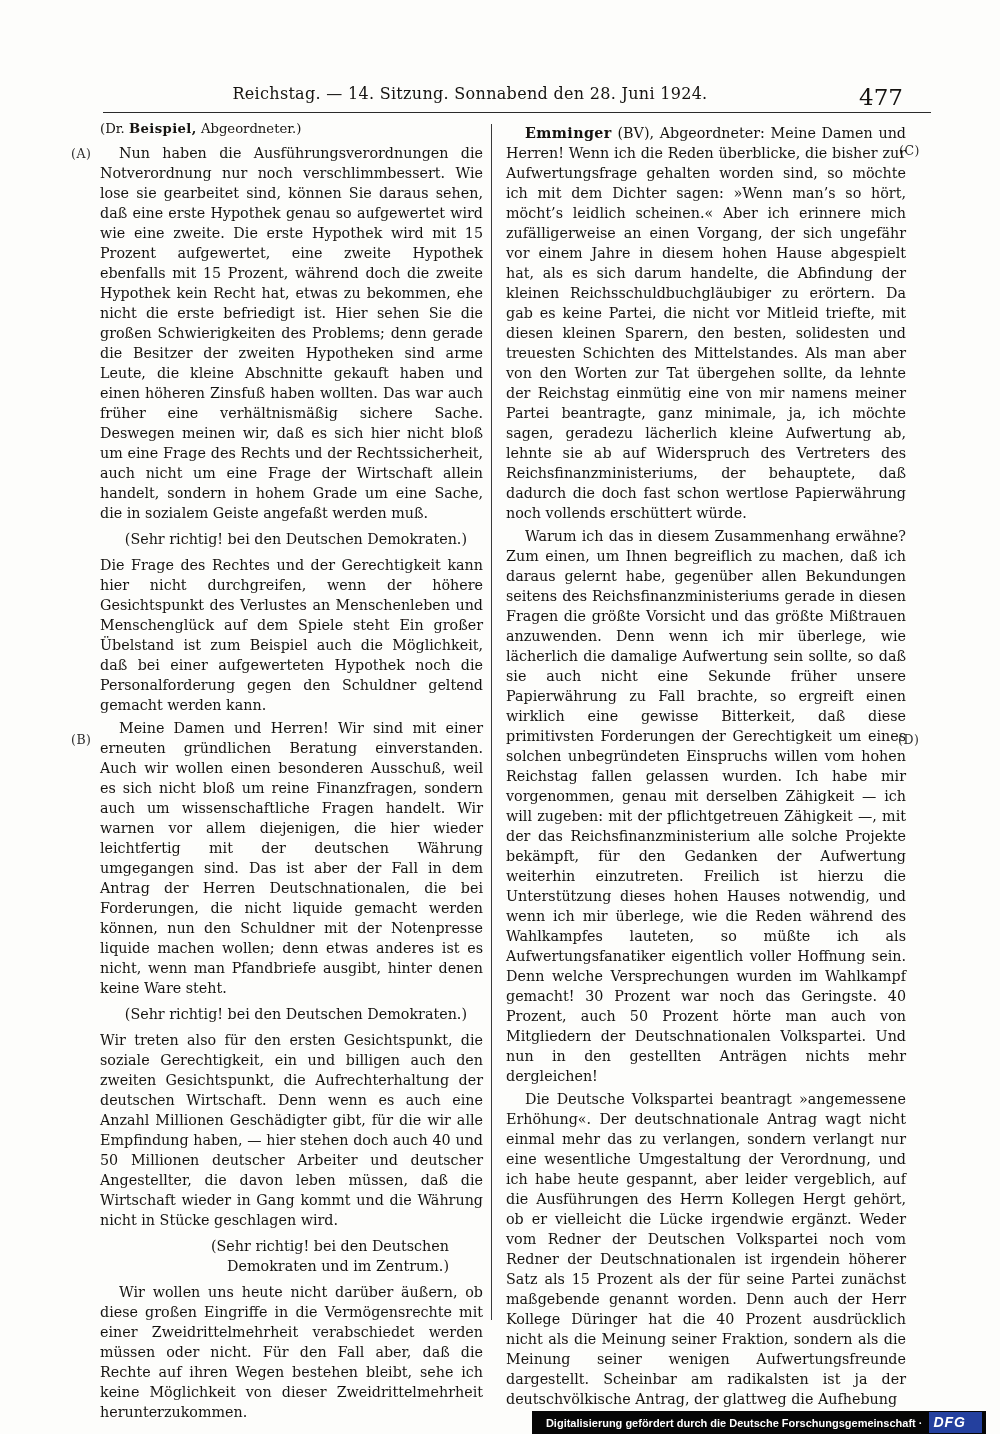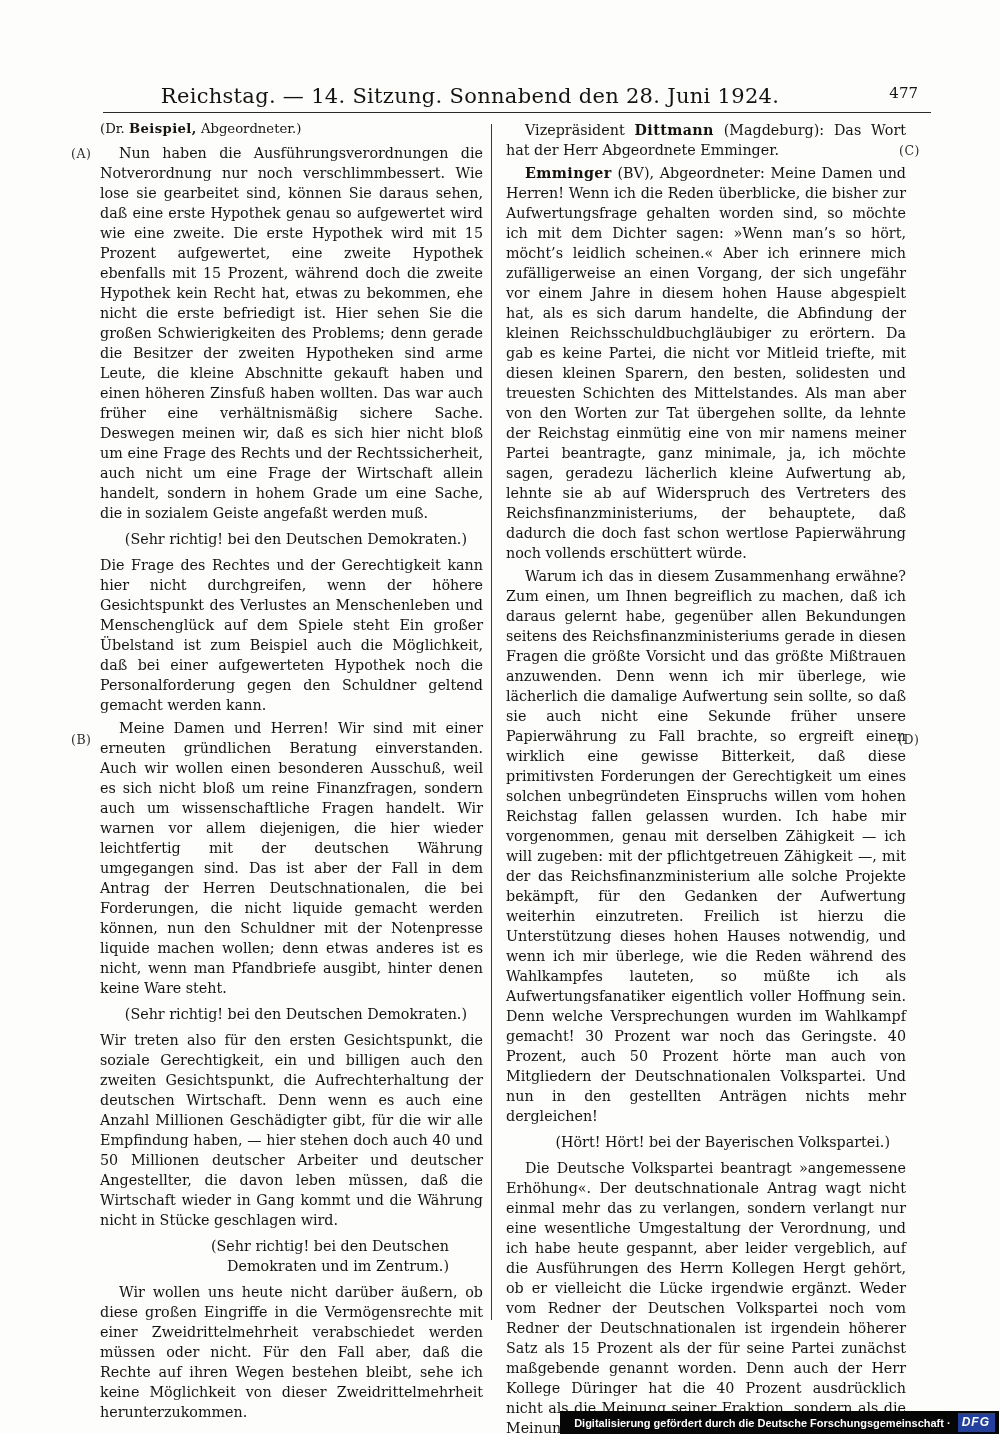--- a/index.html
+++ b/index.html
@@ -6,24 +6,24 @@
   .page{
     position:relative;
     width:1000px;height:1434px;
     background:#fdfdfb;
     overflow:hidden;
     font-family:"DejaVu Serif", serif;
     color:#151310;
   }
   .header-title{
     position:absolute;top:84px;left:0;width:940px;
-    text-align:center;font-size:21px;letter-spacing:.3px;white-space:nowrap;
+    text-align:center;font-size:16px;letter-spacing:.3px;white-space:nowrap;
   }
   .page-number{
-    position:absolute;top:84px;right:82px;font-size:15px;
+    position:absolute;top:84px;right:97px;font-size:23px;
   }
   .header-rule{
     position:absolute;top:112px;left:103px;width:828px;height:0;
     border-top:1.7px solid #2a2a2a;
   }
   .col-divider{
     position:absolute;top:124px;left:491px;width:1px;height:1196px;
     background:#3a3a3a;
   }
   .columns{
@@ -42,36 +42,36 @@
   p.interjection{margin:6px 16px 6px 16px;text-align:right;text-indent:0;}
   p.interjection.wide{margin-left:34px;margin-right:34px;}
   .margin-letter{
     position:absolute;font-size:12.5px;color:#2b2b2b;letter-spacing:.5px;
   }
   .ml-a{left:71px;top:146px;}
   .ml-b{left:71px;top:732px;}
   .ml-c{left:899px;top:143px;}
   .ml-d{left:898px;top:732px;}
   .footer-bar{
-    position:absolute;right:1px;bottom:0;height:23px;
+    position:absolute;right:14px;bottom:0;height:23px;
     background:#060606;
     display:flex;align-items:center;
     padding:0 4px 0 14px;gap:7px;margin-left:24px;
   }
   .credit{
     color:#ffffff;
     font-family:"Liberation Sans", sans-serif;
     font-size:11px;font-weight:bold;white-space:nowrap;
   }
   .dfg-logo{
     background:#24409e;color:#ffffff;
     font-family:"Liberation Sans", sans-serif;
-    font-size:12px;font-weight:bold;font-style:italic;
+    font-size:14px;font-weight:bold;font-style:italic;
     letter-spacing:1px;
-    padding:2px 5px 3px 4px;
+    padding:2px 16px 3px 4px;
   }
 </style>
 </head>
 <body>
 
 <div class="page">
 
   <div class="header-title">Reichstag. — 14. Sitzung. Sonnabend den 28. Juni 1924.</div>
   <div class="page-number">477</div>
   <div class="header-rule"></div>
@@ -92,26 +92,24 @@
       <p class="para">Die Frage des Rechtes und der Gerechtigkeit kann hier nicht durchgreifen, wenn der höhere Gesichtspunkt des Verlustes an Menschenleben und Menschenglück auf dem Spiele steht Ein großer Übelstand ist zum Beispiel auch die Möglichkeit, daß bei einer aufgewerteten Hypothek noch die Personalforderung gegen den Schuldner geltend gemacht werden kann.</p>
       <p class="para indent">Meine Damen und Herren! Wir sind mit einer erneuten gründlichen Beratung einverstanden. Auch wir wollen einen besonderen Ausschuß, weil es sich nicht bloß um reine Finanzfragen, sondern auch um wissenschaftliche Fragen handelt. Wir warnen vor allem diejenigen, die hier wieder leichtfertig mit der deutschen Währung umgegangen sind. Das ist aber der Fall in dem Antrag der Herren Deutschnationalen, die bei Forderungen, die nicht liquide gemacht werden können, nun den Schuldner mit der Notenpresse liquide machen wollen; denn etwas anderes ist es nicht, wenn man Pfandbriefe ausgibt, hinter denen keine Ware steht.</p>
       <p class="interjection">(Sehr richtig! bei den Deutschen Demokraten.)</p>
       <p class="para">Wir treten also für den ersten Gesichtspunkt, die soziale Gerechtigkeit, ein und billigen auch den zweiten Gesichtspunkt, die Aufrechterhaltung der deutschen Wirtschaft. Denn wenn es auch eine Anzahl Millionen Geschädigter gibt, für die wir alle Empfindung haben, — hier stehen doch auch 40 und 50 Millionen deutscher Arbeiter und deutscher Angestellter, die davon leben müssen, daß die Wirtschaft wieder in Gang kommt und die Währung nicht in Stücke geschlagen wird.</p>
       <p class="interjection wide">(Sehr richtig! bei den Deutschen Demokraten und im Zentrum.)</p>
       <p class="para indent">Wir wollen uns heute nicht darüber äußern, ob diese großen Eingriffe in die Vermögensrechte mit einer Zweidrittelmehrheit verabschiedet werden müssen oder nicht. Für den Fall aber, daß die Rechte auf ihren Wegen bestehen bleibt, sehe ich keine Möglichkeit von dieser Zweidrittelmehrheit herunterzukommen.</p>
 
     </div>
 
     <div class="col right">
-      <p class="para first indent"><span>Vizepräsident </span><b class="speaker">Dittmann</b><span> (Magdeburg): Das Wort hat der Herr Abgeordnete Emminger.</span></p>
 
       <p class="para indent"><span></span><b class="speaker">Emminger</b><span> (BV), Abgeordneter: Meine Damen und Herren! Wenn ich die Reden überblicke, die bisher zur Aufwertungsfrage gehalten worden sind, so möchte ich mit dem Dichter sagen: »Wenn man’s so hört, möcht’s leidlich scheinen.« Aber ich erinnere mich zufälligerweise an einen Vorgang, der sich ungefähr vor einem Jahre in diesem hohen Hause abgespielt hat, als es sich darum handelte, die Abfindung der kleinen Reichsschuldbuchgläubiger zu erörtern. Da gab es keine Partei, die nicht vor Mitleid triefte, mit diesen kleinen Sparern, den besten, solidesten und treuesten Schichten des Mittelstandes. Als man aber von den Worten zur Tat übergehen sollte, da lehnte der Reichstag einmütig eine von mir namens meiner Partei beantragte, ganz minimale, ja, ich möchte sagen, geradezu lächerlich kleine Aufwertung ab, lehnte sie ab auf Widerspruch des Vertreters des Reichsfinanzministeriums, der behauptete, daß dadurch die doch fast schon wertlose Papierwährung noch vollends erschüttert würde.</span></p>
 
       <p class="para indent">Warum ich das in diesem Zusammenhang erwähne? Zum einen, um Ihnen begreiflich zu machen, daß ich daraus gelernt habe, gegenüber allen Bekundungen seitens des Reichsfinanzministeriums gerade in diesen Fragen die größte Vorsicht und das größte Mißtrauen anzuwenden. Denn wenn ich mir überlege, wie lächerlich die damalige Aufwertung sein sollte, so daß sie auch nicht eine Sekunde früher unsere Papierwährung zu Fall brachte, so ergreift einen wirklich eine gewisse Bitterkeit, daß diese primitivsten Forderungen der Gerechtigkeit um eines solchen unbegründeten Einspruchs willen vom hohen Reichstag fallen gelassen wurden. Ich habe mir vorgenommen, genau mit derselben Zähigkeit — ich will zugeben: mit der pflichtgetreuen Zähigkeit —, mit der das Reichsfinanzministerium alle solche Projekte bekämpft, für den Gedanken der Aufwertung weiterhin einzutreten. Freilich ist hierzu die Unterstützung dieses hohen Hauses notwendig, und wenn ich mir überlege, wie die Reden während des Wahlkampfes lauteten, so müßte ich als Aufwertungsfanatiker eigentlich voller Hoffnung sein. Denn welche Versprechungen wurden im Wahlkampf gemacht! 30 Prozent war noch das Geringste. 40 Prozent, auch 50 Prozent hörte man auch von Mitgliedern der Deutschnationalen Volkspartei. Und nun in den gestellten Anträgen nichts mehr dergleichen!</p>
-      <p class="interjection">(Hört! Hört! bei der Bayerischen Volkspartei.)</p>
       <p class="para indent">Die Deutsche Volkspartei beantragt »angemessene Erhöhung«. Der deutschnationale Antrag wagt nicht einmal mehr das zu verlangen, sondern verlangt nur eine wesentliche Umgestaltung der Verordnung, und ich habe heute gespannt, aber leider vergeblich, auf die Ausführungen des Herrn Kollegen Hergt gehört, ob er vielleicht die Lücke irgendwie ergänzt. Weder vom Redner der Deutschen Volkspartei noch vom Redner der Deutschnationalen ist irgendein höherer Satz als 15 Prozent als der für seine Partei zunächst maßgebende genannt worden. Denn auch der Herr Kollege Düringer hat die 40 Prozent ausdrücklich nicht als die Meinung seiner Fraktion, sondern als die Meinung seiner wenigen Aufwertungsfreunde dargestellt. Scheinbar am radikalsten ist ja der deutschvölkische Antrag, der glattweg die Aufhebung</p>
     </div>
 
   </div>
 
   <div class="footer-bar">
     <span class="credit">Digitalisierung gefördert durch die Deutsche Forschungsgemeinschaft ·</span>
     <span class="dfg-logo">DFG</span>
   </div>
 

